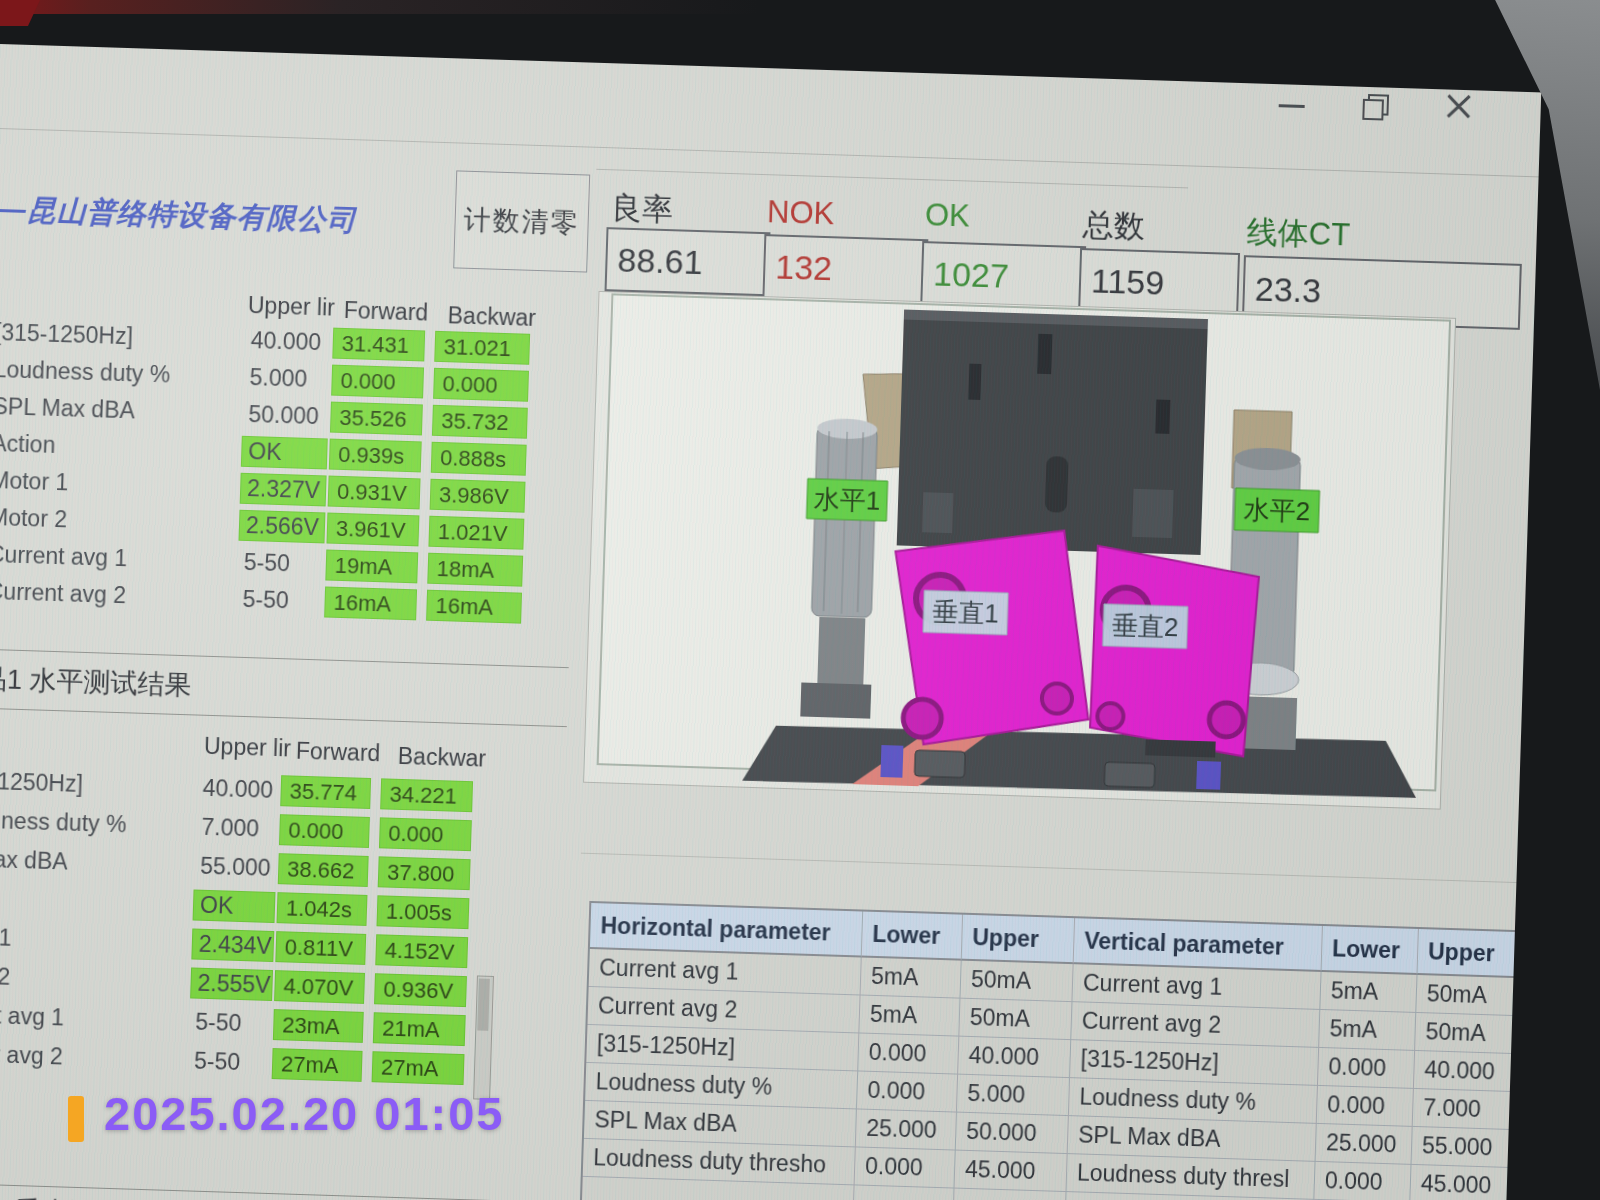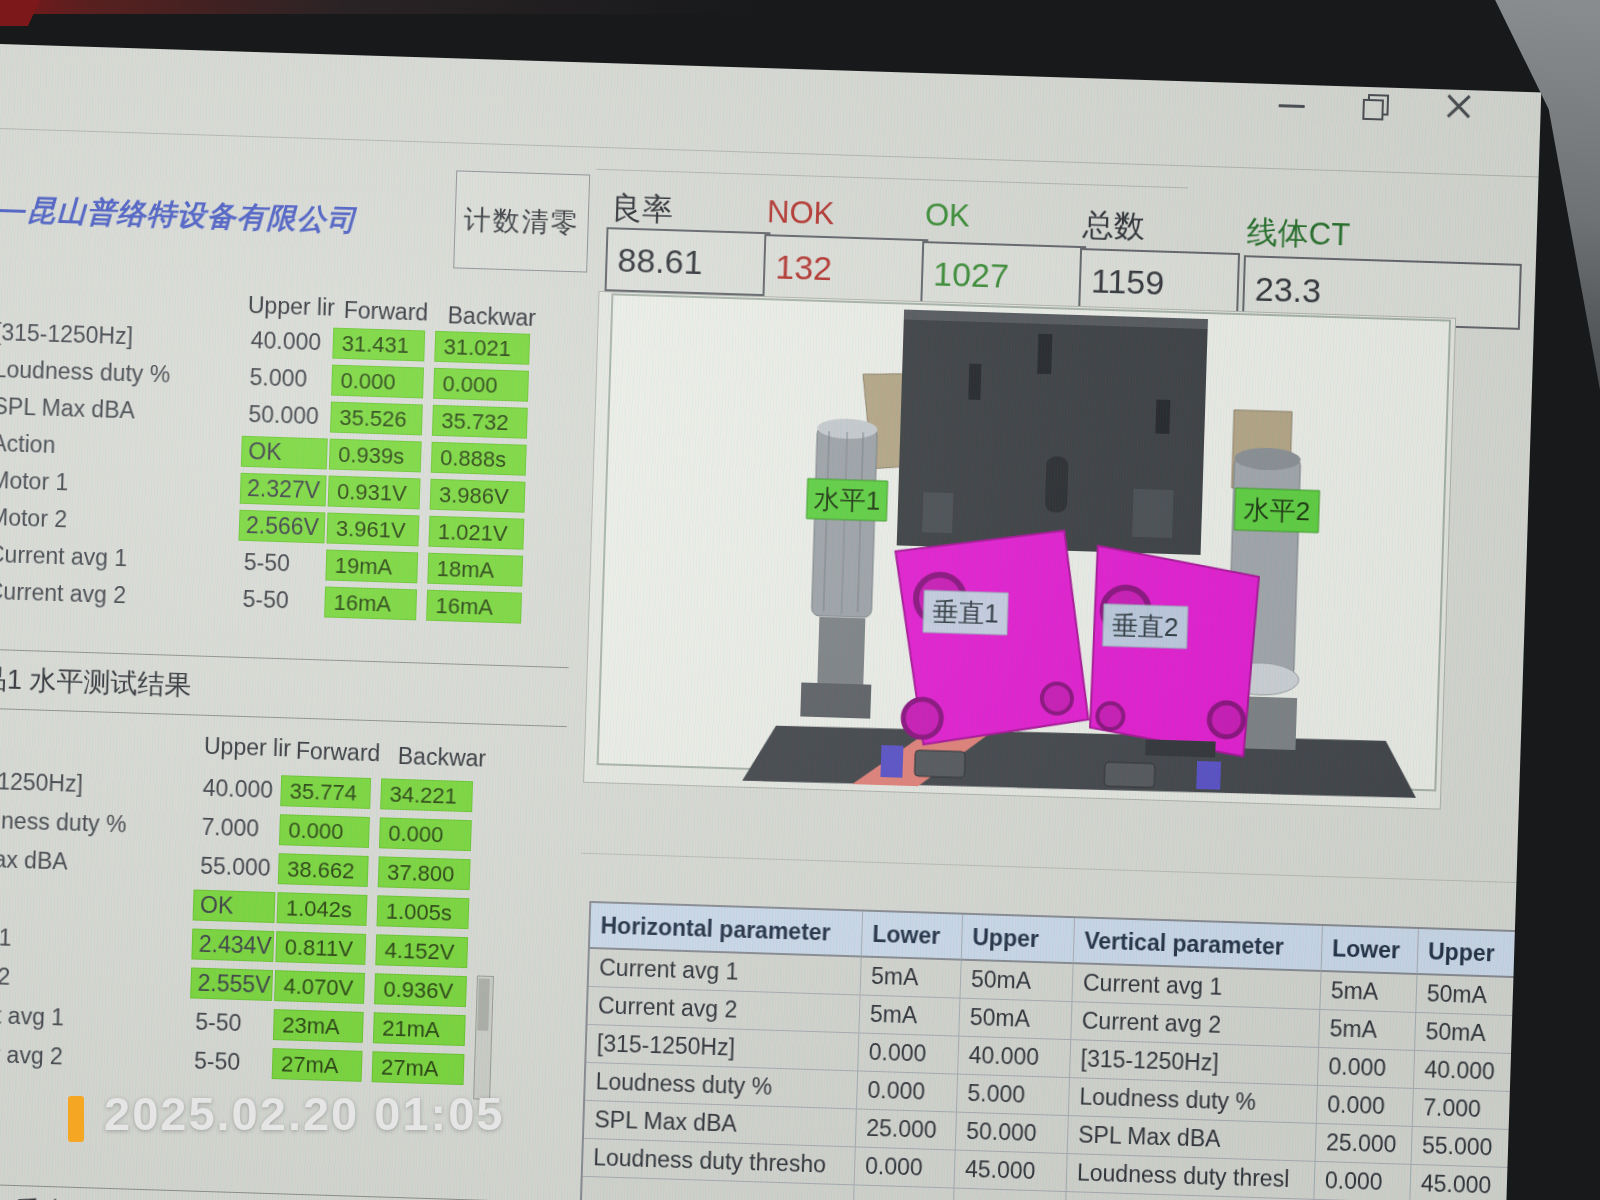--- a/index.html
+++ b/index.html
@@ -59,21 +59,21 @@
   
   #ptable{position:absolute;left:616px;top:838px;display:grid;
     grid-template-columns:272px 100px 112px 248px 96px 110px;
     grid-template-rows:46px repeat(7,38px);
     background:#d6d8d2;border:2px solid #8a8e94;}
   #ptable div{border-right:1px solid #aab0b6;border-bottom:1px solid #aab0b6;display:flex;
     align-items:center;padding-left:10px;font-size:23px;color:#32363c;white-space:nowrap;overflow:hidden;}
   #ptable .h{background:#cddcec;font-weight:bold;color:#26344a;border-bottom:2px solid #8a8e94;}
   
   #wm-bar{position:absolute;left:68px;top:1096px;width:16px;height:46px;background:#f5a623;border-radius:3px;}
-  #wm-text{position:absolute;left:104px;top:1086px;font-size:47px;font-weight:bold;color:#e5e5e5;
+  #wm-text{position:absolute;left:104px;top:1086px;font-size:47px;font-weight:bold;color:#8b5cf6;
     letter-spacing:2px;text-shadow:0 1px 4px rgba(60,60,60,0.35);white-space:nowrap;}
 </style>
 </head>
 <body>
 
 <div id="screen">
 
   <div class="hline" style="left:0;top:84px;width:1542px;"></div>
   <div class="winbtn" style="left:1276px;top:4px;">
       <div class="bar"></div>

